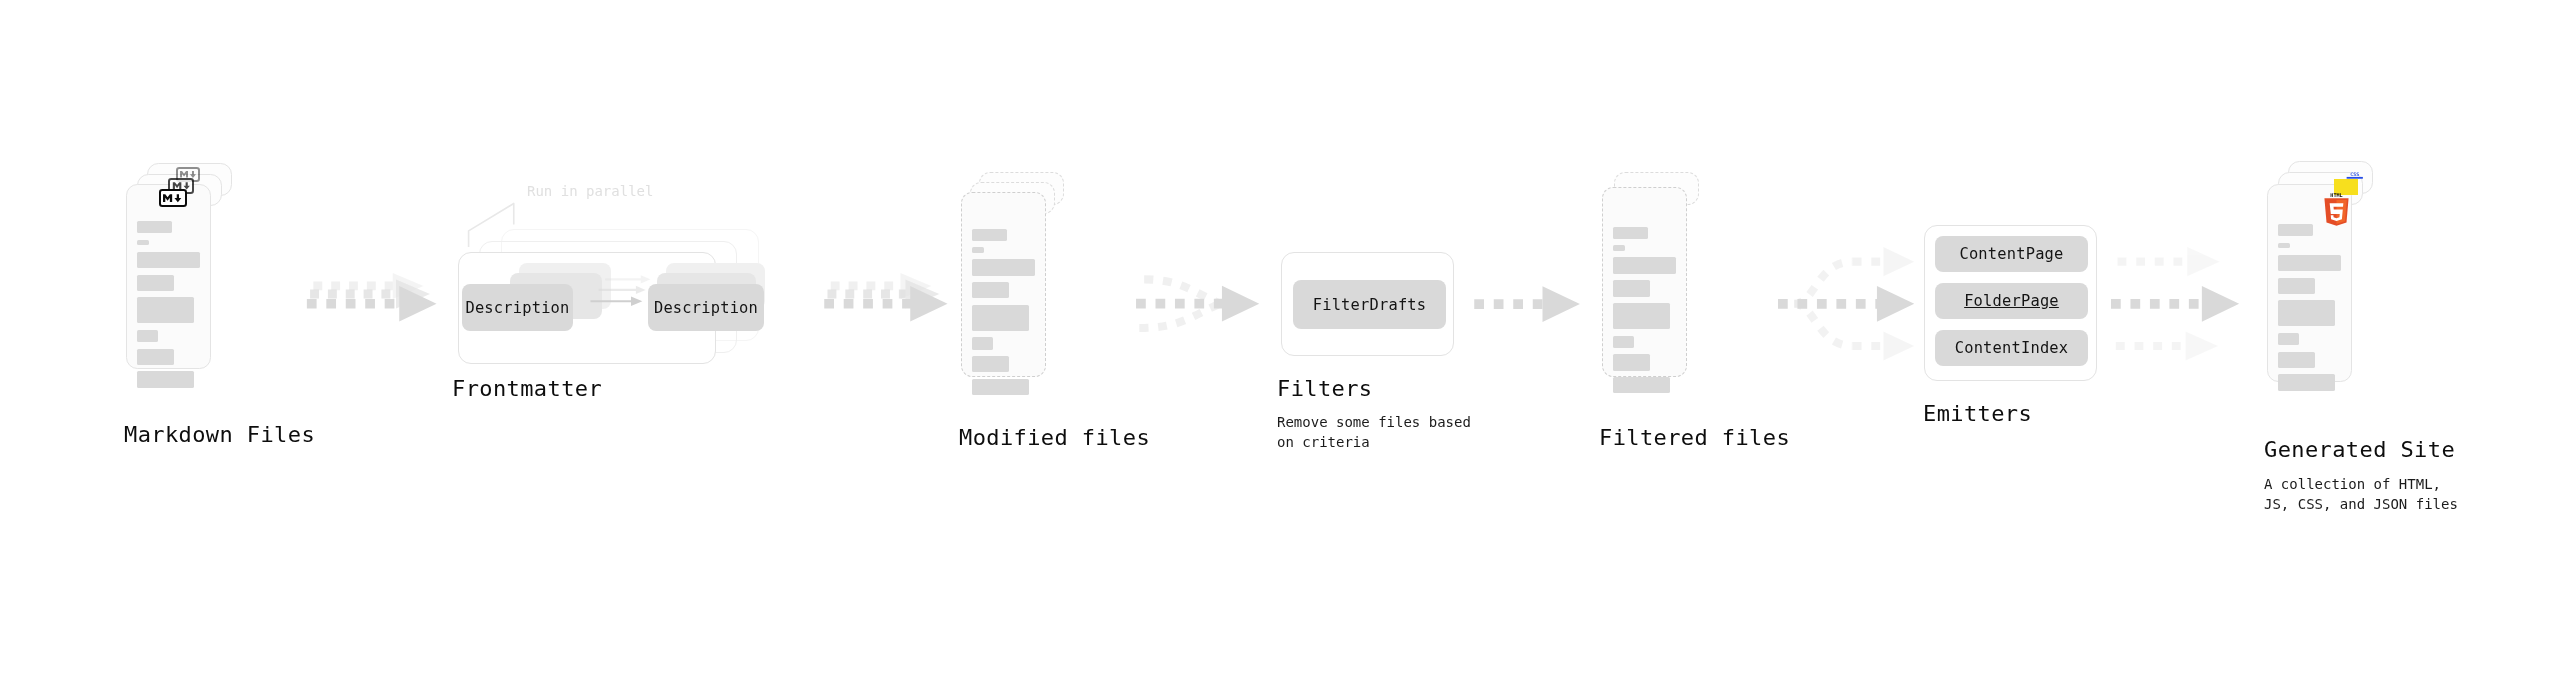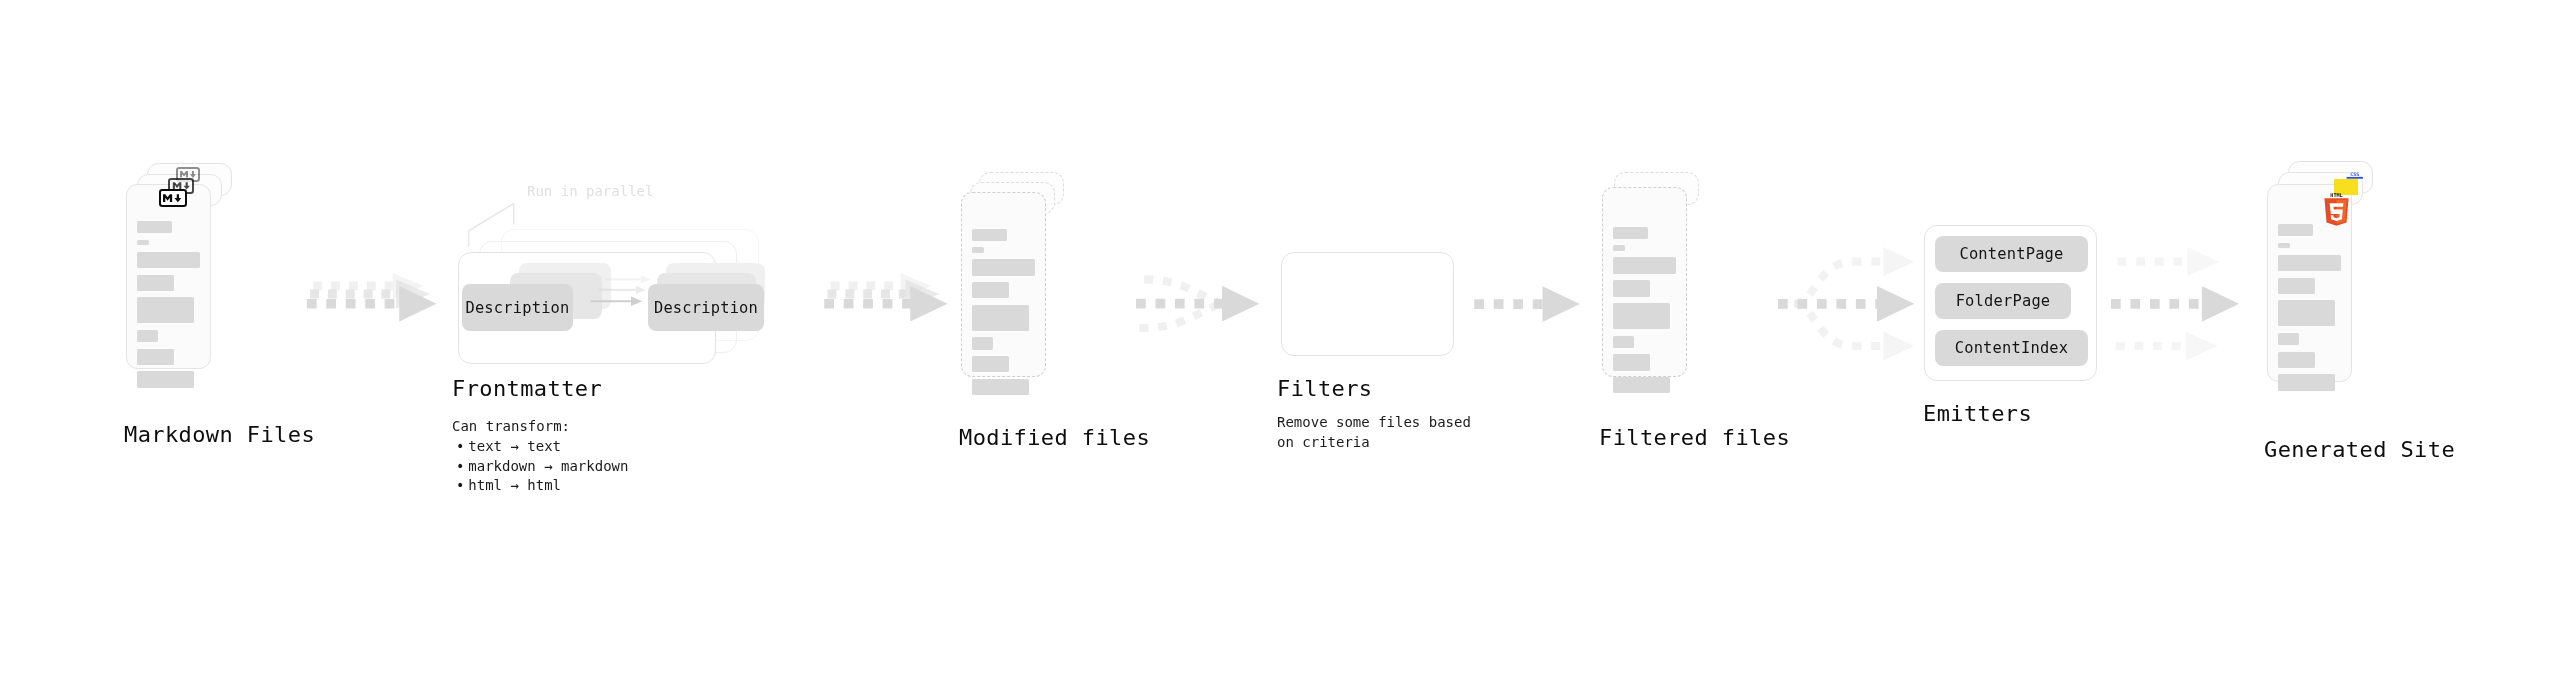--- a/index.html
+++ b/index.html
@@ -224,28 +224,20 @@
         <line x1="-18" y1="41" x2="34" y2="41" stroke="#cfcfcf" stroke-width="2.6"></line>
         <path d="M32 35 L46 41 L32 47 Z" fill="#cfcfcf"></path>
       </g>
     </svg>
   </div>
 
   <div class="chip" style="left:462px; top:284px; width:111px; height:47px;">Description</div>
   <div class="chip" style="left:648px; top:284px; width:116px; height:47px;">Description</div>
 
   <div class="title" style="left:452px; top:376px;">Frontmatter</div>
-  <div class="bullets" style="left:452px; top:417px;">
-    <p class="lead">Can transform:</p>
-    <ul>
-      <li>text → text</li>
-      <li>markdown → markdown</li>
-      <li>html → html</li>
-    </ul>
-  </div>
 
   <div class="arrow" style="left:821px; top:268px;">
     <svg width="146" height="65" viewBox="0 0 180 80">
       <g opacity="0.45">
         <line x1="12" y1="22" x2="104" y2="22" stroke="#dfdfdf" stroke-width="11" stroke-dasharray="11 11"></line>
         <path d="M98 6 L136 22 L98 38 Z" fill="#e8e8e8"></path>
       </g>
       <g opacity="0.7">
         <line x1="8" y1="32" x2="110" y2="32" stroke="#dcdcdc" stroke-width="11" stroke-dasharray="11 11"></line>
         <path d="M104 14 L146 32 L104 50 Z" fill="#e2e2e2"></path>
@@ -282,20 +274,21 @@
         <path d="M4 74 C 56 74, 70 58, 104 44" fill="none" stroke="#e4e4e4" stroke-width="10" stroke-dasharray="11 12"></path>
       </g>
       <g>
         <line x1="0" y1="44" x2="112" y2="44" stroke="#d9d9d9" stroke-width="12" stroke-dasharray="12 12"></line>
         <path d="M106 22 L152 44 L106 66 Z" fill="#d9d9d9"></path>
       </g>
     </svg>
   </div>
 
   <div class="stage-box" style="left:1281px; top:252px; width:173px; height:104px;"></div>
+  <div class="chip" style="left:1293px; top:280px; width:153px; height:49px;">FilterDrafts</div>
   <div class="title" style="left:1277px; top:376px;">Filters</div>
   <div class="caption" style="left:1277px; top:413px;">Remove some files based
 on criteria</div>
 
   <div class="arrow" style="left:1471px; top:286px;">
     <svg width="130" height="41" viewBox="0 0 160 50">
       <line x1="4" y1="22" x2="94" y2="22" stroke="#d9d9d9" stroke-width="12" stroke-dasharray="12 12"></line>
       <path d="M88 0 L134 22 L88 44 Z" fill="#d9d9d9"></path>
     </svg>
   </div>
@@ -331,21 +324,21 @@
       </g>
       <g>
         <line x1="0" y1="86" x2="128" y2="86" stroke="#d9d9d9" stroke-width="12" stroke-dasharray="12 12"></line>
         <path d="M122 64 L168 86 L122 108 Z" fill="#d9d9d9"></path>
       </g>
     </svg>
   </div>
 
   <div class="stage-box" style="left:1924px; top:225px; width:173px; height:156px;"></div>
   <div class="chip" style="left:1935px; top:236px; width:153px; height:36px;">ContentPage</div>
-  <div class="chip" style="left:1935px; top:283px; width:136px; height:36px;">FolderPage</div>
+  <div class="chip" style="left:1935px; top:283px; width:153px; height:36px;text-decoration:underline;">FolderPage</div>
   <div class="chip" style="left:1935px; top:330px; width:153px; height:36px;">ContentIndex</div>
   <div class="title" style="left:1923px; top:401px;">Emitters</div>
 
   <div class="arrow" style="left:2111px; top:234px;">
     <svg width="146" height="138" viewBox="0 0 180 170">
       <g opacity="0.4">
         <line x1="8" y1="34" x2="98" y2="34" stroke="#e6e6e6" stroke-width="10" stroke-dasharray="11 12"></line>
         <path d="M94 16 L134 34 L94 52 Z" fill="#ededed"></path>
       </g>
       <g opacity="0.4">
@@ -391,15 +384,17 @@
     <div class="html5-badge" style="left:55px; top:29px;">
       <svg viewBox="0 0 36 44" width="29" height="36" aria-hidden="true">
         <text x="18" y="6" font-size="6.4" font-family="DejaVu Sans Mono, monospace" font-weight="bold" fill="#111111" text-anchor="middle" dominant-baseline="middle">HTML</text>
         <path d="M3 10 L33 10 L30.4 40 L18 44 L5.6 40 Z" fill="#e44d26"></path>
         <path d="M18 12 L30.8 12 L28.6 38.4 L18 41.8 Z" fill="#f16529"></path>
         <path d="M9.5 16 H26.5 l-.4 4.4 H14.3 l.3 3.4 h11.2 l-1.1 12.3 -6.7 1.9 -6.7-1.9 -.45-5.1 h3.3 l.23 2.6 3.63 1 3.65-1 .38-4.3 h-11.1 z" fill="#ffffff"></path>
       </svg>
     </div>
   </div>
   <div class="title" style="left:2264px; top:437px;">Generated Site</div>
+  <div class="caption" style="left:2264px; top:475px;">A collection of HTML,
+JS, CSS, and JSON files</div>
 
 </div>
 
 
 </body></html>

